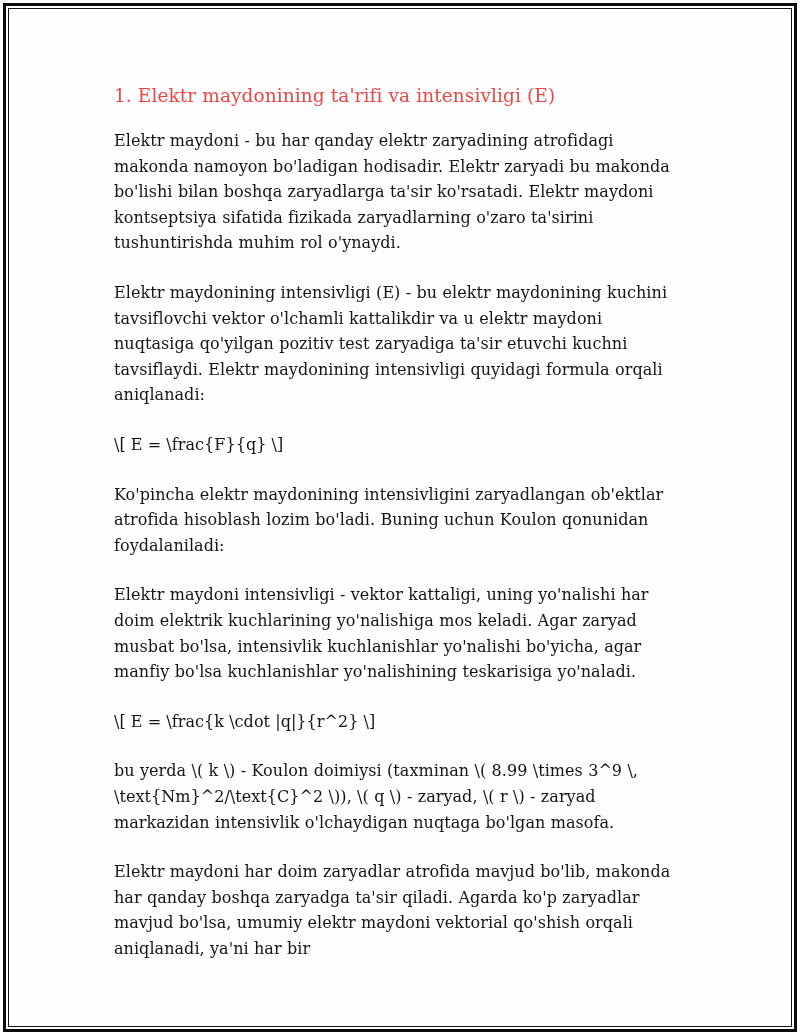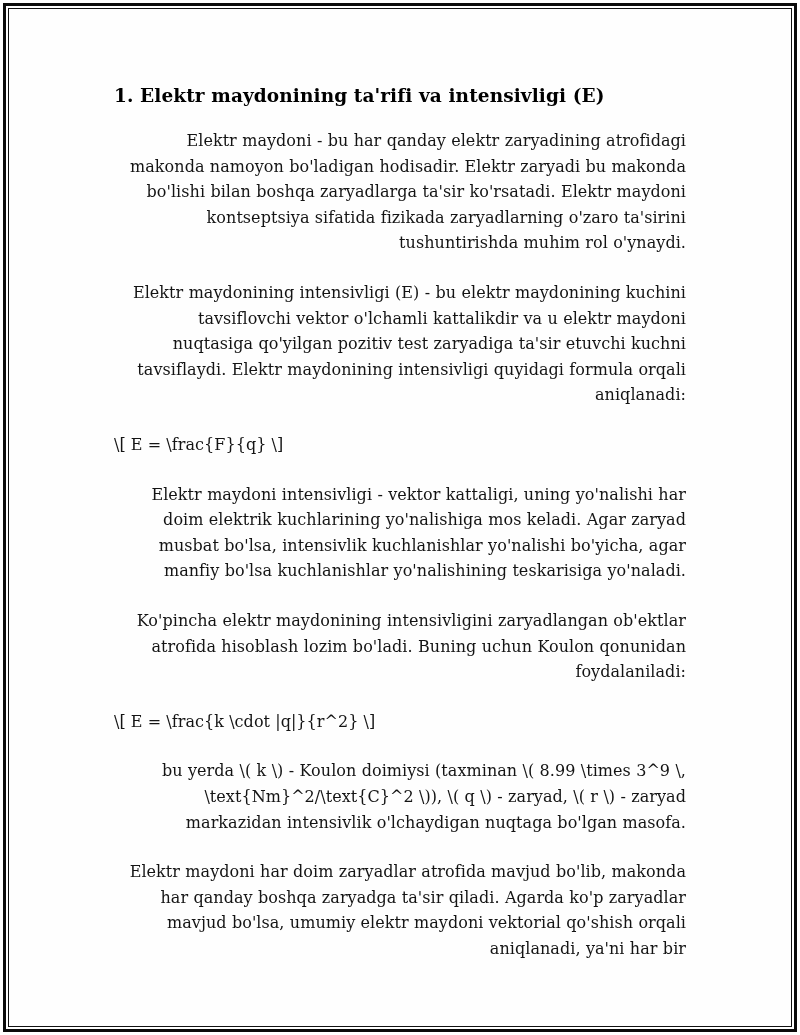--- a/index.html
+++ b/index.html
@@ -61,33 +61,33 @@
   
   .content {
     position: absolute;
     left: 114px;
     top: 84px;
     width: 572px;
   }
 
   .doc-heading {
     font-size: 18.5px;
-    font-weight: 700;
+    font-weight: 400;
     line-height: 1.3;
-    color: #000000;
+    color: #ef4444;
     margin: 0 0 20px 0;
     letter-spacing: 0.1px;
   }
 
   .doc-para {
     font-size: 16px;
     line-height: 25.6px;
     color: #141414;
     margin: 0 0 24px 0;
-    text-align: right;
+    text-align: left;
     letter-spacing: 0.05px;
     word-spacing: 0.2px;
   }
 
   
   .doc-math {
     font-size: 16px;
     line-height: 25.6px;
     color: #141414;
     margin: 16px 0 24px 0;
@@ -113,23 +113,23 @@
 
     <h1 class="doc-heading">1. Elektr maydonining ta'rifi va intensivligi (E)</h1>
 
     <p class="doc-para">Elektr maydoni - bu har qanday elektr zaryadining atrofidagi makonda namoyon bo'ladigan hodisadir. Elektr zaryadi bu makonda bo'lishi bilan boshqa zaryadlarga ta'sir ko'rsatadi. Elektr maydoni kontseptsiya sifatida fizikada zaryadlarning o'zaro ta'sirini tushuntirishda muhim rol o'ynaydi.</p>
 
     <p class="doc-para">Elektr maydonining intensivligi (E) - bu elektr maydonining kuchini tavsiflovchi vektor o'lchamli kattalikdir va u elektr maydoni nuqtasiga qo'yilgan pozitiv test zaryadiga ta'sir etuvchi kuchni tavsiflaydi. Elektr maydonining intensivligi quyidagi formula orqali aniqlanadi:</p>
 
     <div class="doc-math">\[ E = \frac{F}{q} \]</div>
 
 
+    <p class="doc-para">Ko'pincha elektr maydonining intensivligini zaryadlangan ob'ektlar atrofida hisoblash lozim bo'ladi. Buning uchun Koulon qonunidan foydalaniladi:</p>
+
     <p class="doc-para">Elektr maydoni intensivligi - vektor kattaligi, uning yo'nalishi har doim elektrik kuchlarining yo'nalishiga mos keladi. Agar zaryad musbat bo'lsa, intensivlik kuchlanishlar yo'nalishi bo'yicha, agar manfiy bo'lsa kuchlanishlar yo'nalishining teskarisiga yo'naladi.</p>
-
-    <p class="doc-para">Ko'pincha elektr maydonining intensivligini zaryadlangan ob'ektlar atrofida hisoblash lozim bo'ladi. Buning uchun Koulon qonunidan foydalaniladi:</p>
 
     <div class="doc-math">\[ E = \frac{k \cdot |q|}{r^2} \]</div>
 
     <p class="doc-para">bu yerda \( k \) - Koulon doimiysi (taxminan \( 8.99 \times 3^9 \, \text{Nm}^2/\text{C}^2 \)), \( q \) - zaryad, \( r \) - zaryad markazidan intensivlik o'lchaydigan nuqtaga bo'lgan masofa.</p>
 
     <p class="doc-para">Elektr maydoni har doim zaryadlar atrofida mavjud bo'lib, makonda har qanday boshqa zaryadga ta'sir qiladi. Agarda ko'p zaryadlar mavjud bo'lsa, umumiy elektr maydoni vektorial qo'shish orqali aniqlanadi, ya'ni har bir</p>
 
   </div>
 </div>
 

